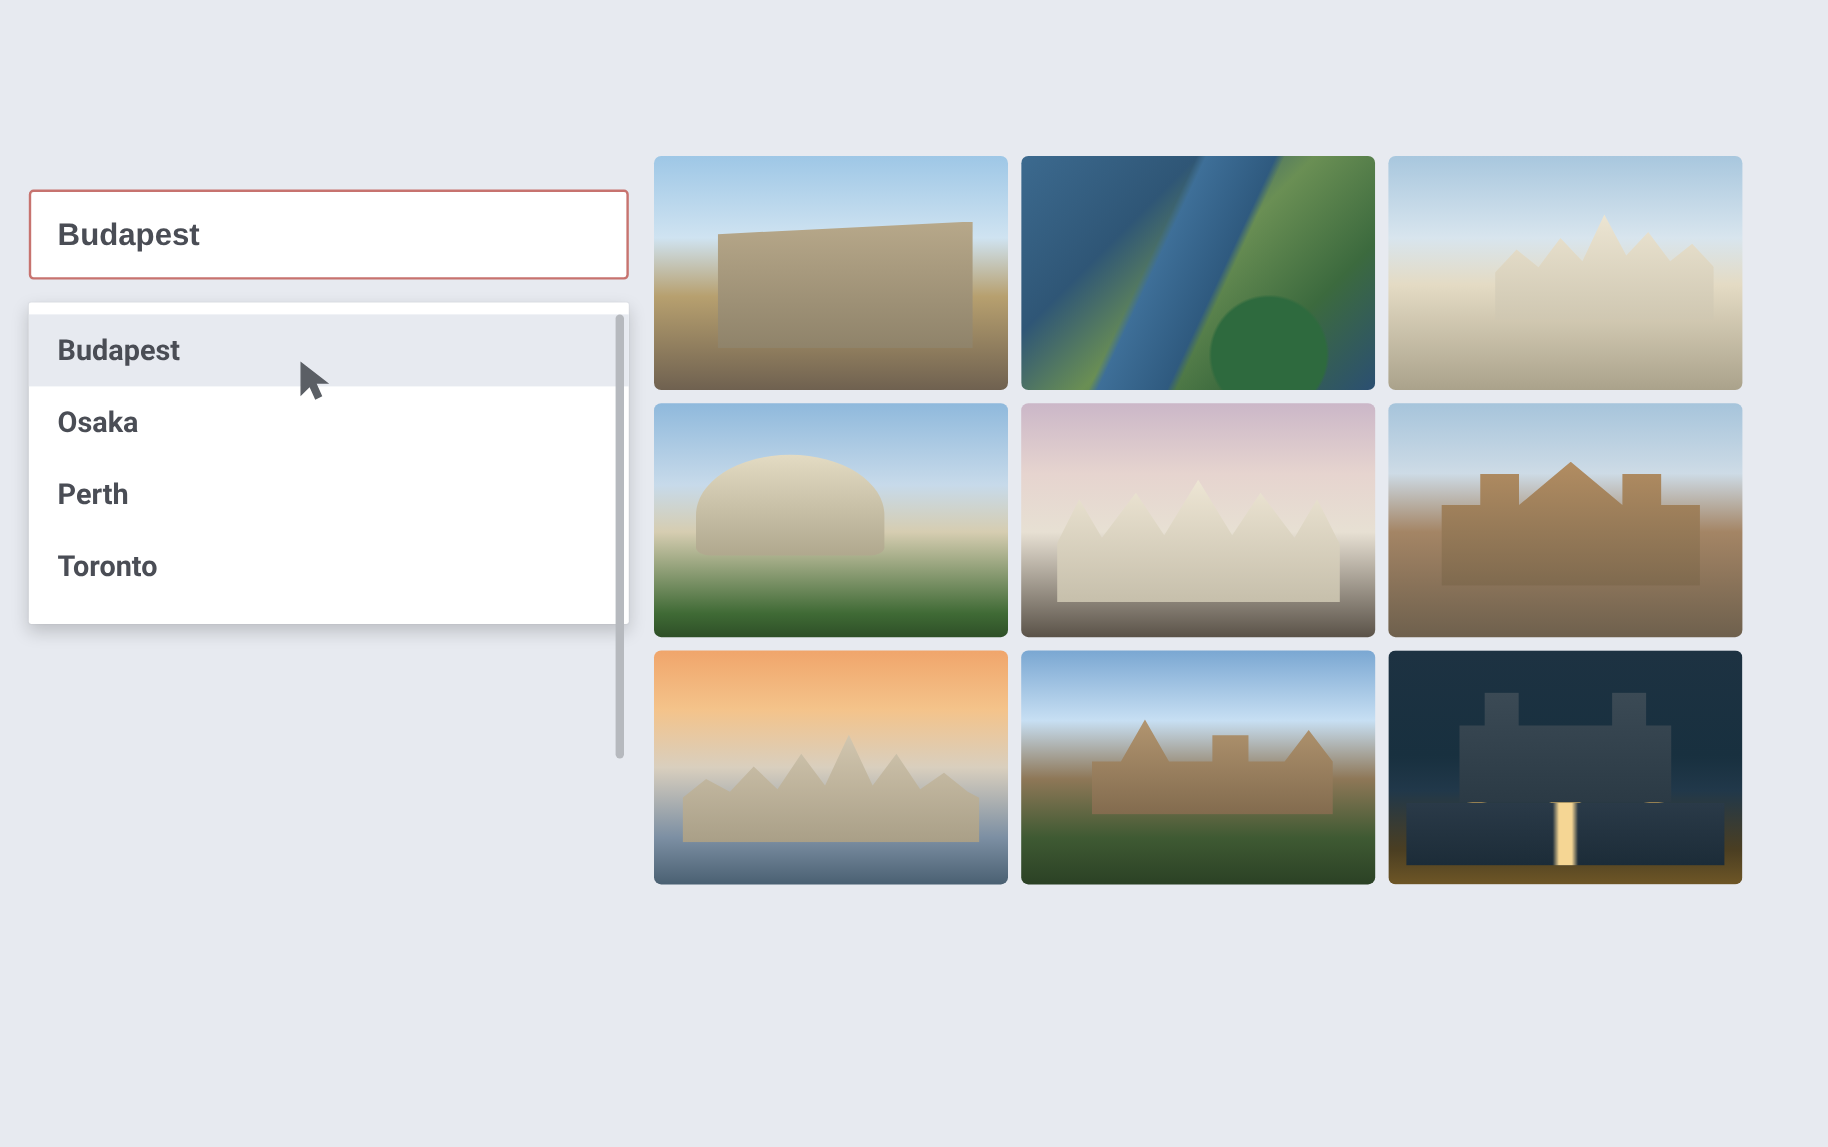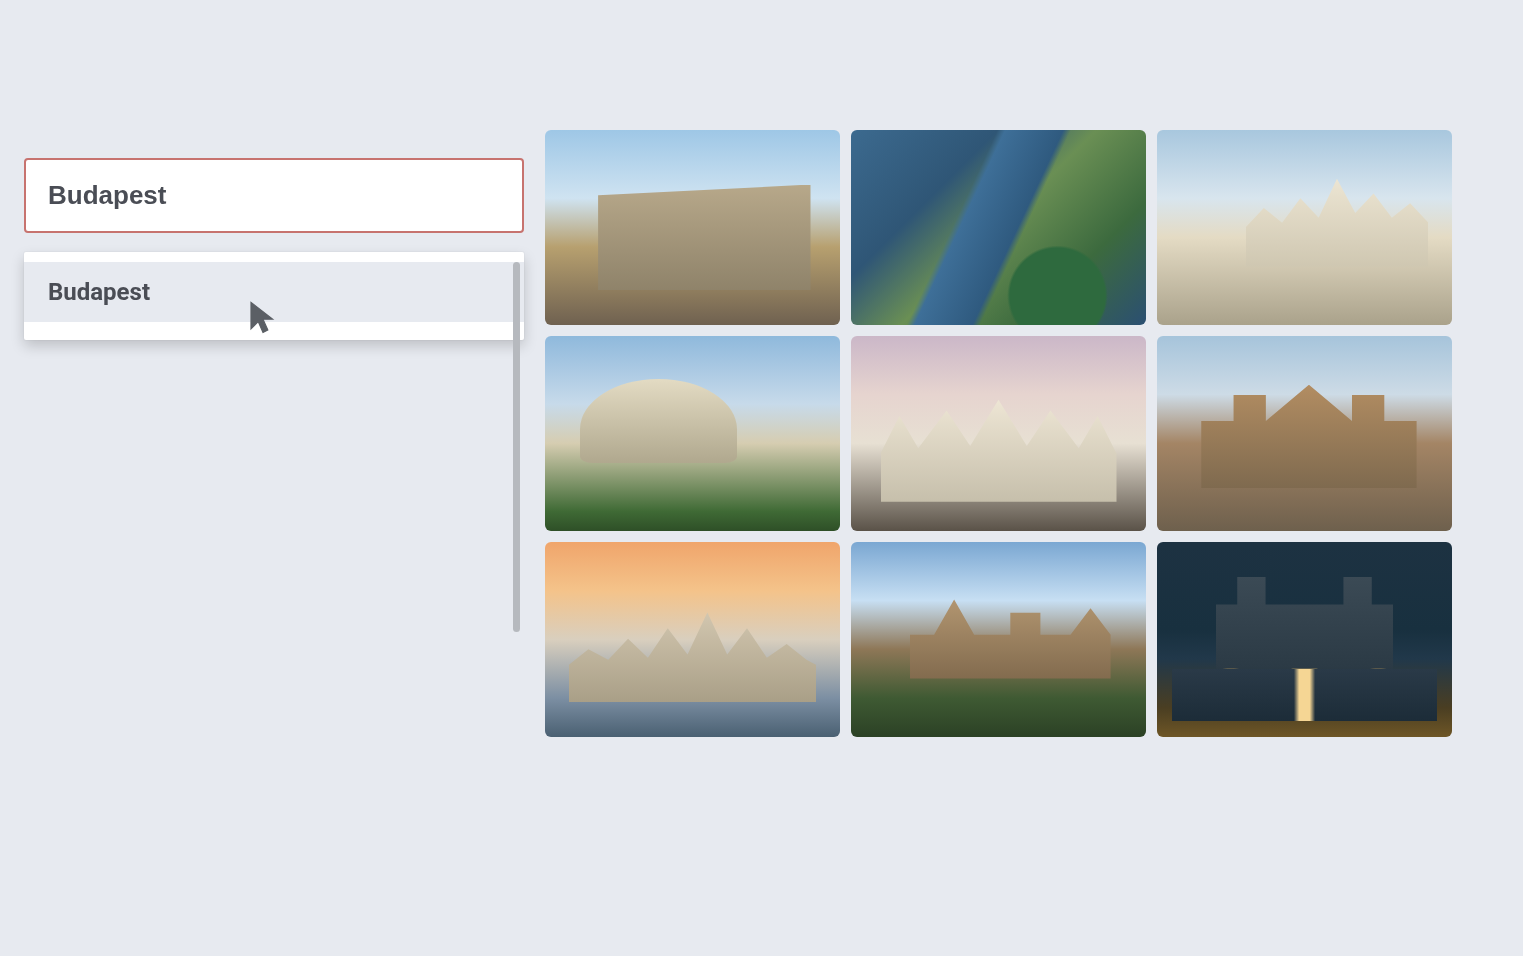--- a/index.html
+++ b/index.html
@@ -174,20 +174,29 @@
 
   <div class="search-wrap">
     <input class="search-input" type="text" value="Budapest" style="">
   </div>
 
   <div class="dropdown">
 
     <div class="dropdown-option highlight">
         <span>Budapest</span>
       </div>
+      <div class="dropdown-option">
+        <span>Osaka</span>
+      </div>
+      <div class="dropdown-option">
+        <span>Perth</span>
+      </div>
+      <div class="dropdown-option">
+        <span>Toronto</span>
+      </div>
       <div class="dropdown-scroll"></div>
   </div>
 
   <div class="cursor">
     <svg viewBox="0 0 24 30" width="30" height="36">
       <path d="M2 2 L2 24 L8 18 L12 27 L16 25 L12 16 L20 16 Z" fill="#5b5f65" stroke="#5b5f65" stroke-width="1"></path>
     </svg>
   </div>
 
   <div class="grid">

